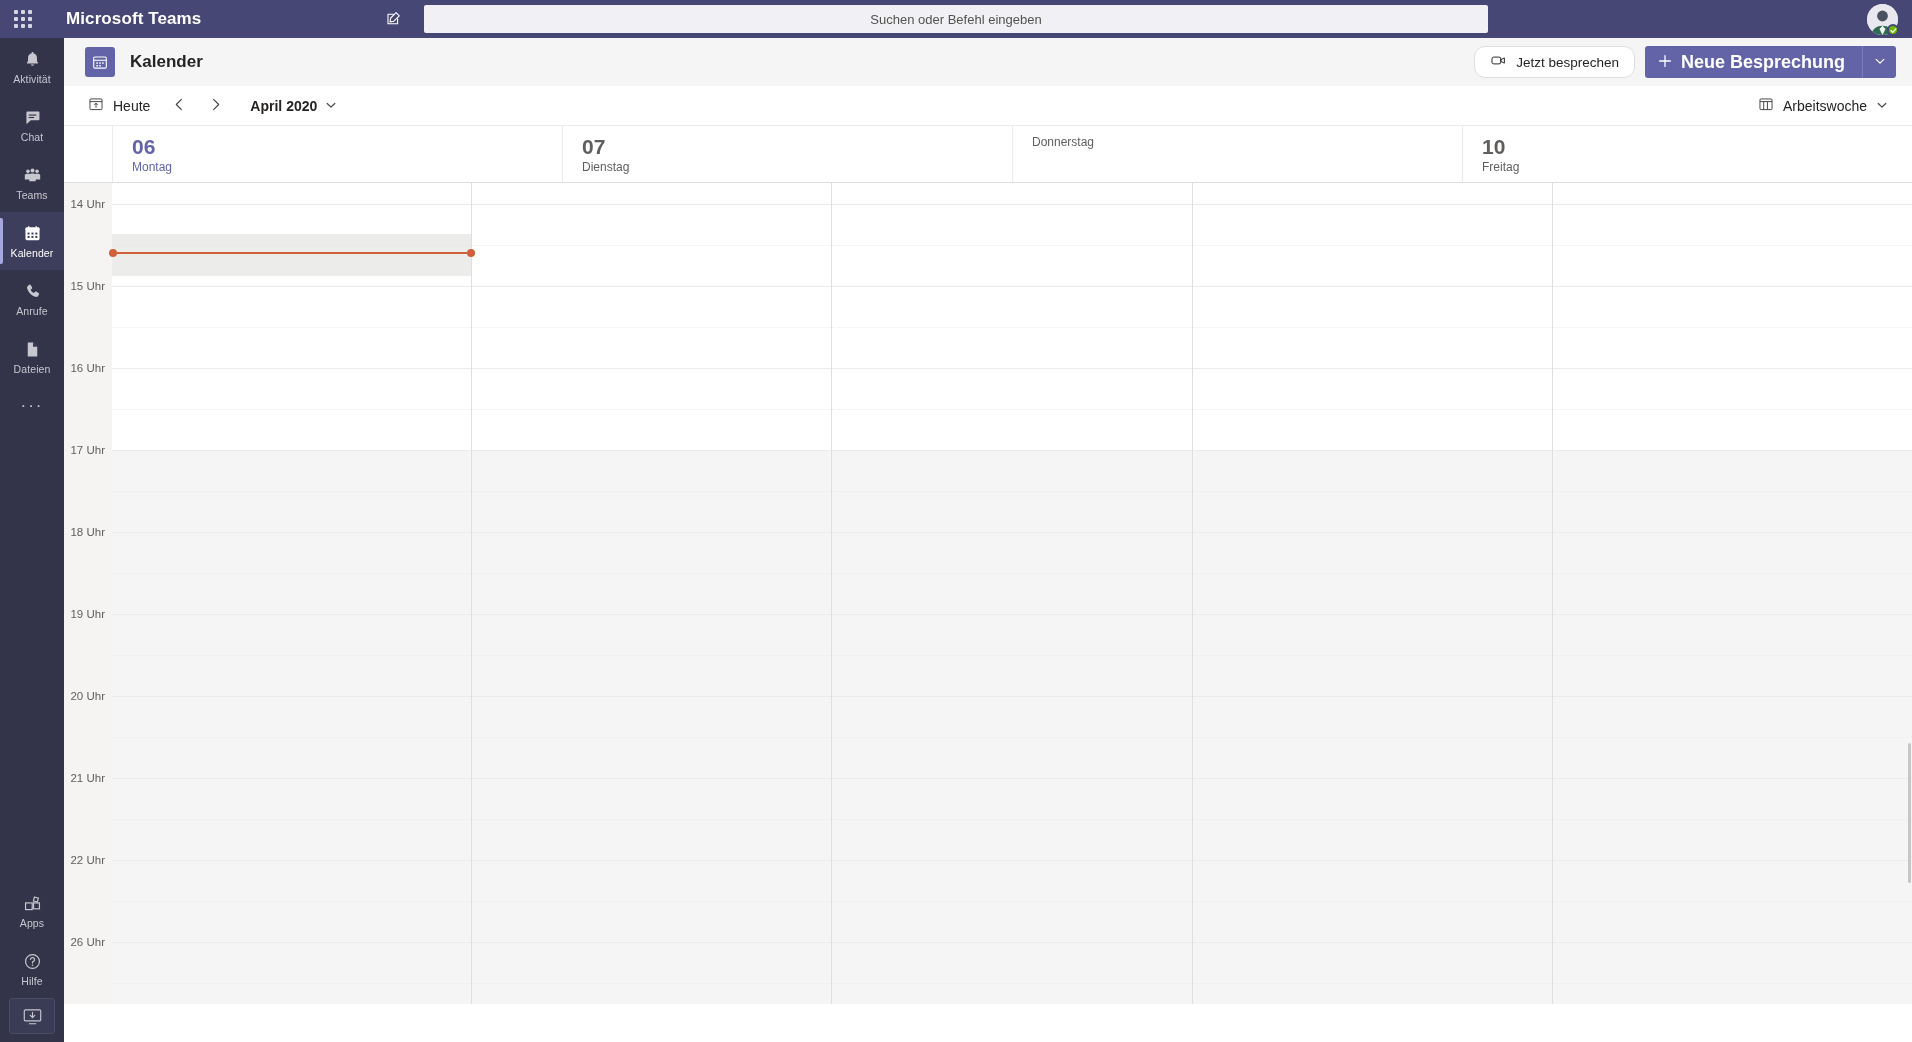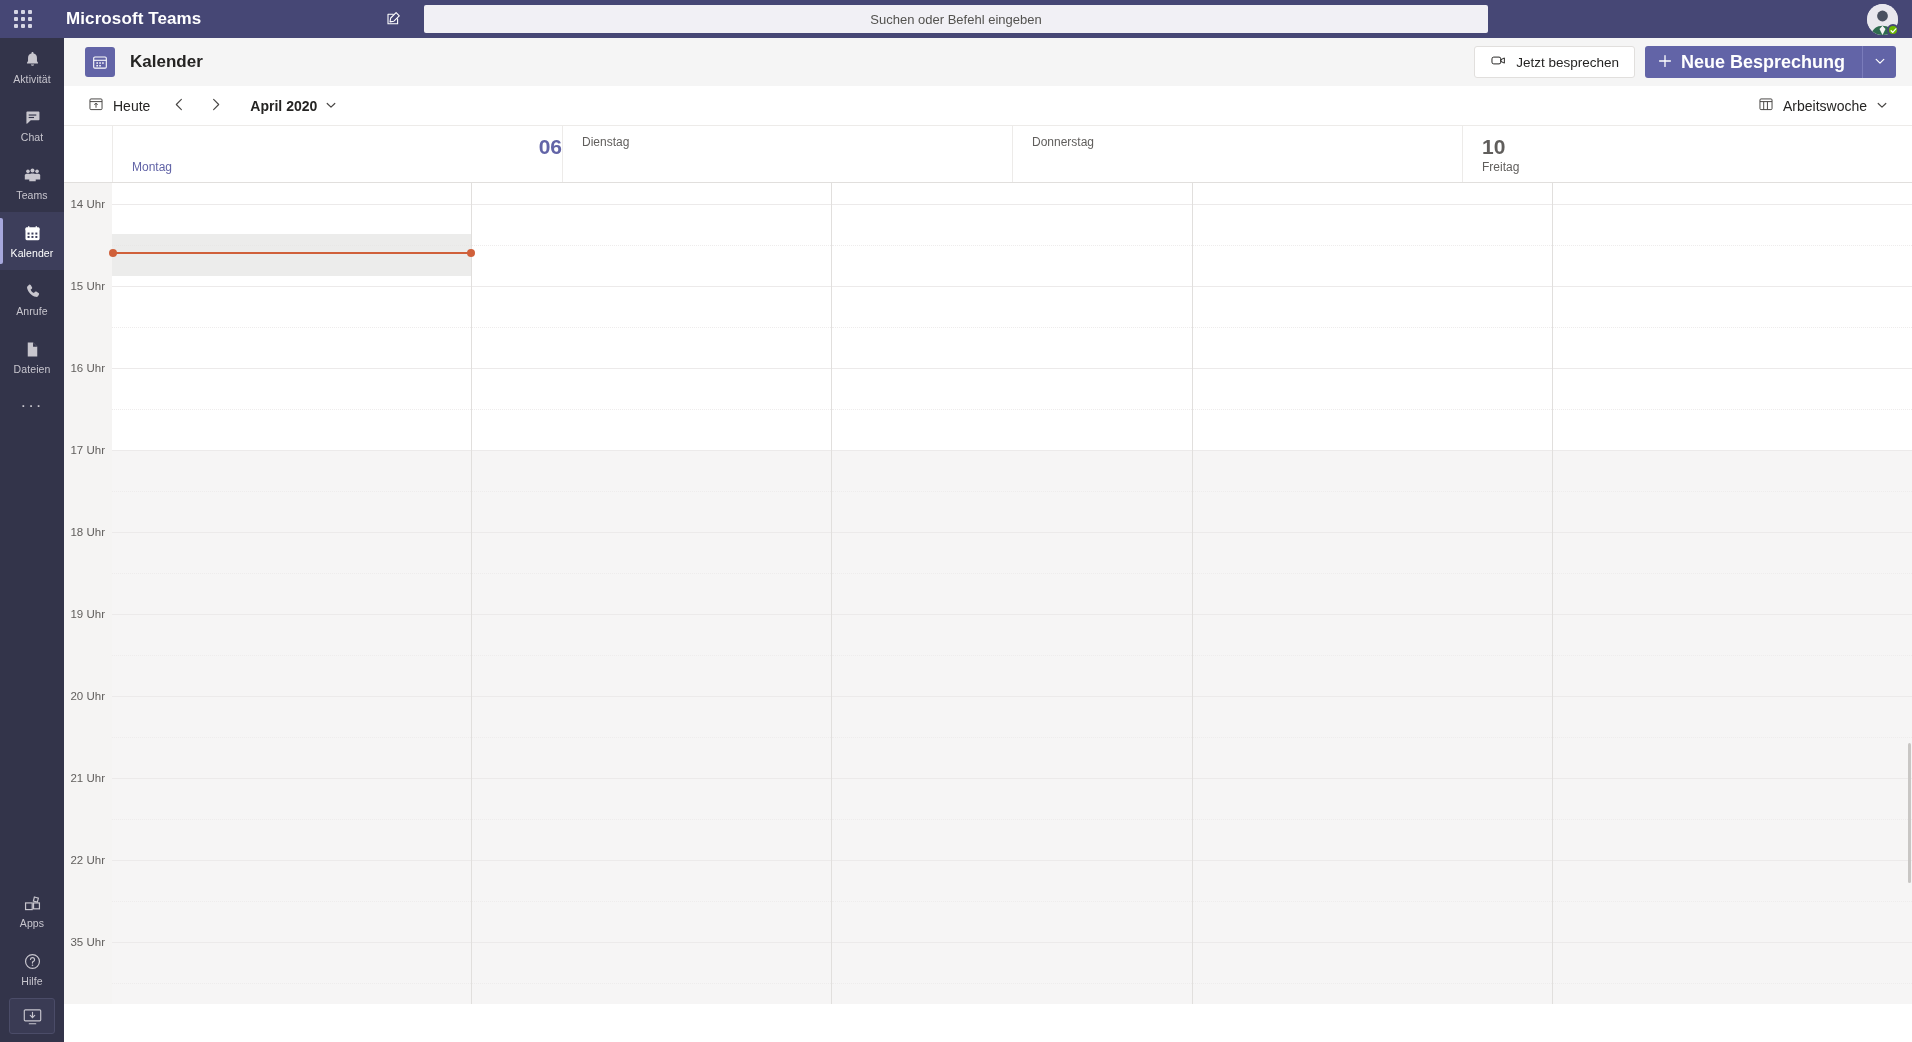--- a/index.html
+++ b/index.html
@@ -140,21 +140,21 @@
   .page-title {
     margin-left: 15px;
     font-size: 17px; font-weight: bold; color: #252423;
   }
   .header-actions {
     position: absolute; right: 16px; top: 8px;
     display: flex; align-items: center; gap: 10px;
   }
   .btn-meet-now {
     height: 32px; padding: 0 15px;
-    background: #ffffff; border: 1px solid #e1dfdd; border-radius: 3px;
+    background: #ffffff; border: 1px solid #e1dfdd; border-radius: 11px;
     display: flex; align-items: center; gap: 9px;
     font-size: 13.5px; color: #252423; cursor: pointer;
     font-family: "Liberation Sans", sans-serif;
   }
   .btn-new-group { display: flex; align-items: stretch; }
   .btn-new-meeting {
     height: 32px; padding: 0 17px 0 13px;
     background: #6264a7; border: none; border-radius: 3px 0 0 3px;
     display: flex; align-items: center; gap: 9px;
     font-size: 18px; font-weight: bold; color: #ffffff; cursor: pointer;
@@ -217,21 +217,21 @@
   .day-head {
     flex: 1 1 0;
     border-left: 1px solid #edebe9;
     padding: 8px 0 0 19px;
   }
   .day-head:first-of-type { border-left: none; }
   .day-num {
     font-size: 21px; font-weight: bold; color: #605e5c; line-height: 25px;
   }
   .day-name { font-size: 12px; color: #605e5c; line-height: 16px; }
-  .day-head.today .day-num { color: #6264a7; text-align: right; }
+  .day-head.today .day-num { color: #6264a7; }
   .day-head.today .day-name { color: #6264a7; }
 
   
   .cal-body {
     position: relative;
     height: 821px;
     overflow: hidden;
     display: flex;
   }
   .gutter {
@@ -559,20 +559,21 @@
   <div class="grid-wrap">
 
     <div class="day-header">
       <div class="gutter-head"></div>
 
       <div class="day-head today">
         <div class="day-num">06</div>
         <div class="day-name">Montag</div>
       </div>
       <div class="day-head">
+        <div class="day-num">07</div>
         <div class="day-name">Dienstag</div>
       </div>
       <div class="day-head">
         <div class="day-name">Donnerstag</div>
       </div>
       <div class="day-head">
         <div class="day-num">10</div>
         <div class="day-name">Freitag</div>
       </div>
     </div>
@@ -582,21 +583,21 @@
       <div class="gutter" id="time-gutter">
           <div class="gutter-label" style="top: 21px;">14 Uhr</div>
           <div class="gutter-label" style="top: 103px;">15 Uhr</div>
           <div class="gutter-label" style="top: 185px;">16 Uhr</div>
           <div class="gutter-label" style="top: 267px;">17 Uhr</div>
           <div class="gutter-label" style="top: 349px; text-align: center;">18 Uhr</div>
           <div class="gutter-label" style="top: 431px;">19 Uhr</div>
           <div class="gutter-label" style="top: 513px;">20 Uhr</div>
           <div class="gutter-label" style="top: 595px; text-align: right;">21 Uhr</div>
           <div class="gutter-label" style="top: 677px;">22 Uhr</div>
-          <div class="gutter-label" style="top: 759px;">35 Uhr</div>
+          <div class="gutter-label" style="top: 759px;">26 Uhr</div>
         </div>
 
       <div class="columns" id="day-columns">
         <div class="col">
             <div class="offhours" style="top: 267px; bottom: 0px;"></div>
             <div class="hour-line" style="top: 21px;"></div>
             <div class="half-line" style="top: 62px;"></div>
             <div class="hour-line" style="top: 103px;"></div>
             <div class="half-line" style="top: 144px;"></div>
             <div class="hour-line" style="top: 185px;"></div>

